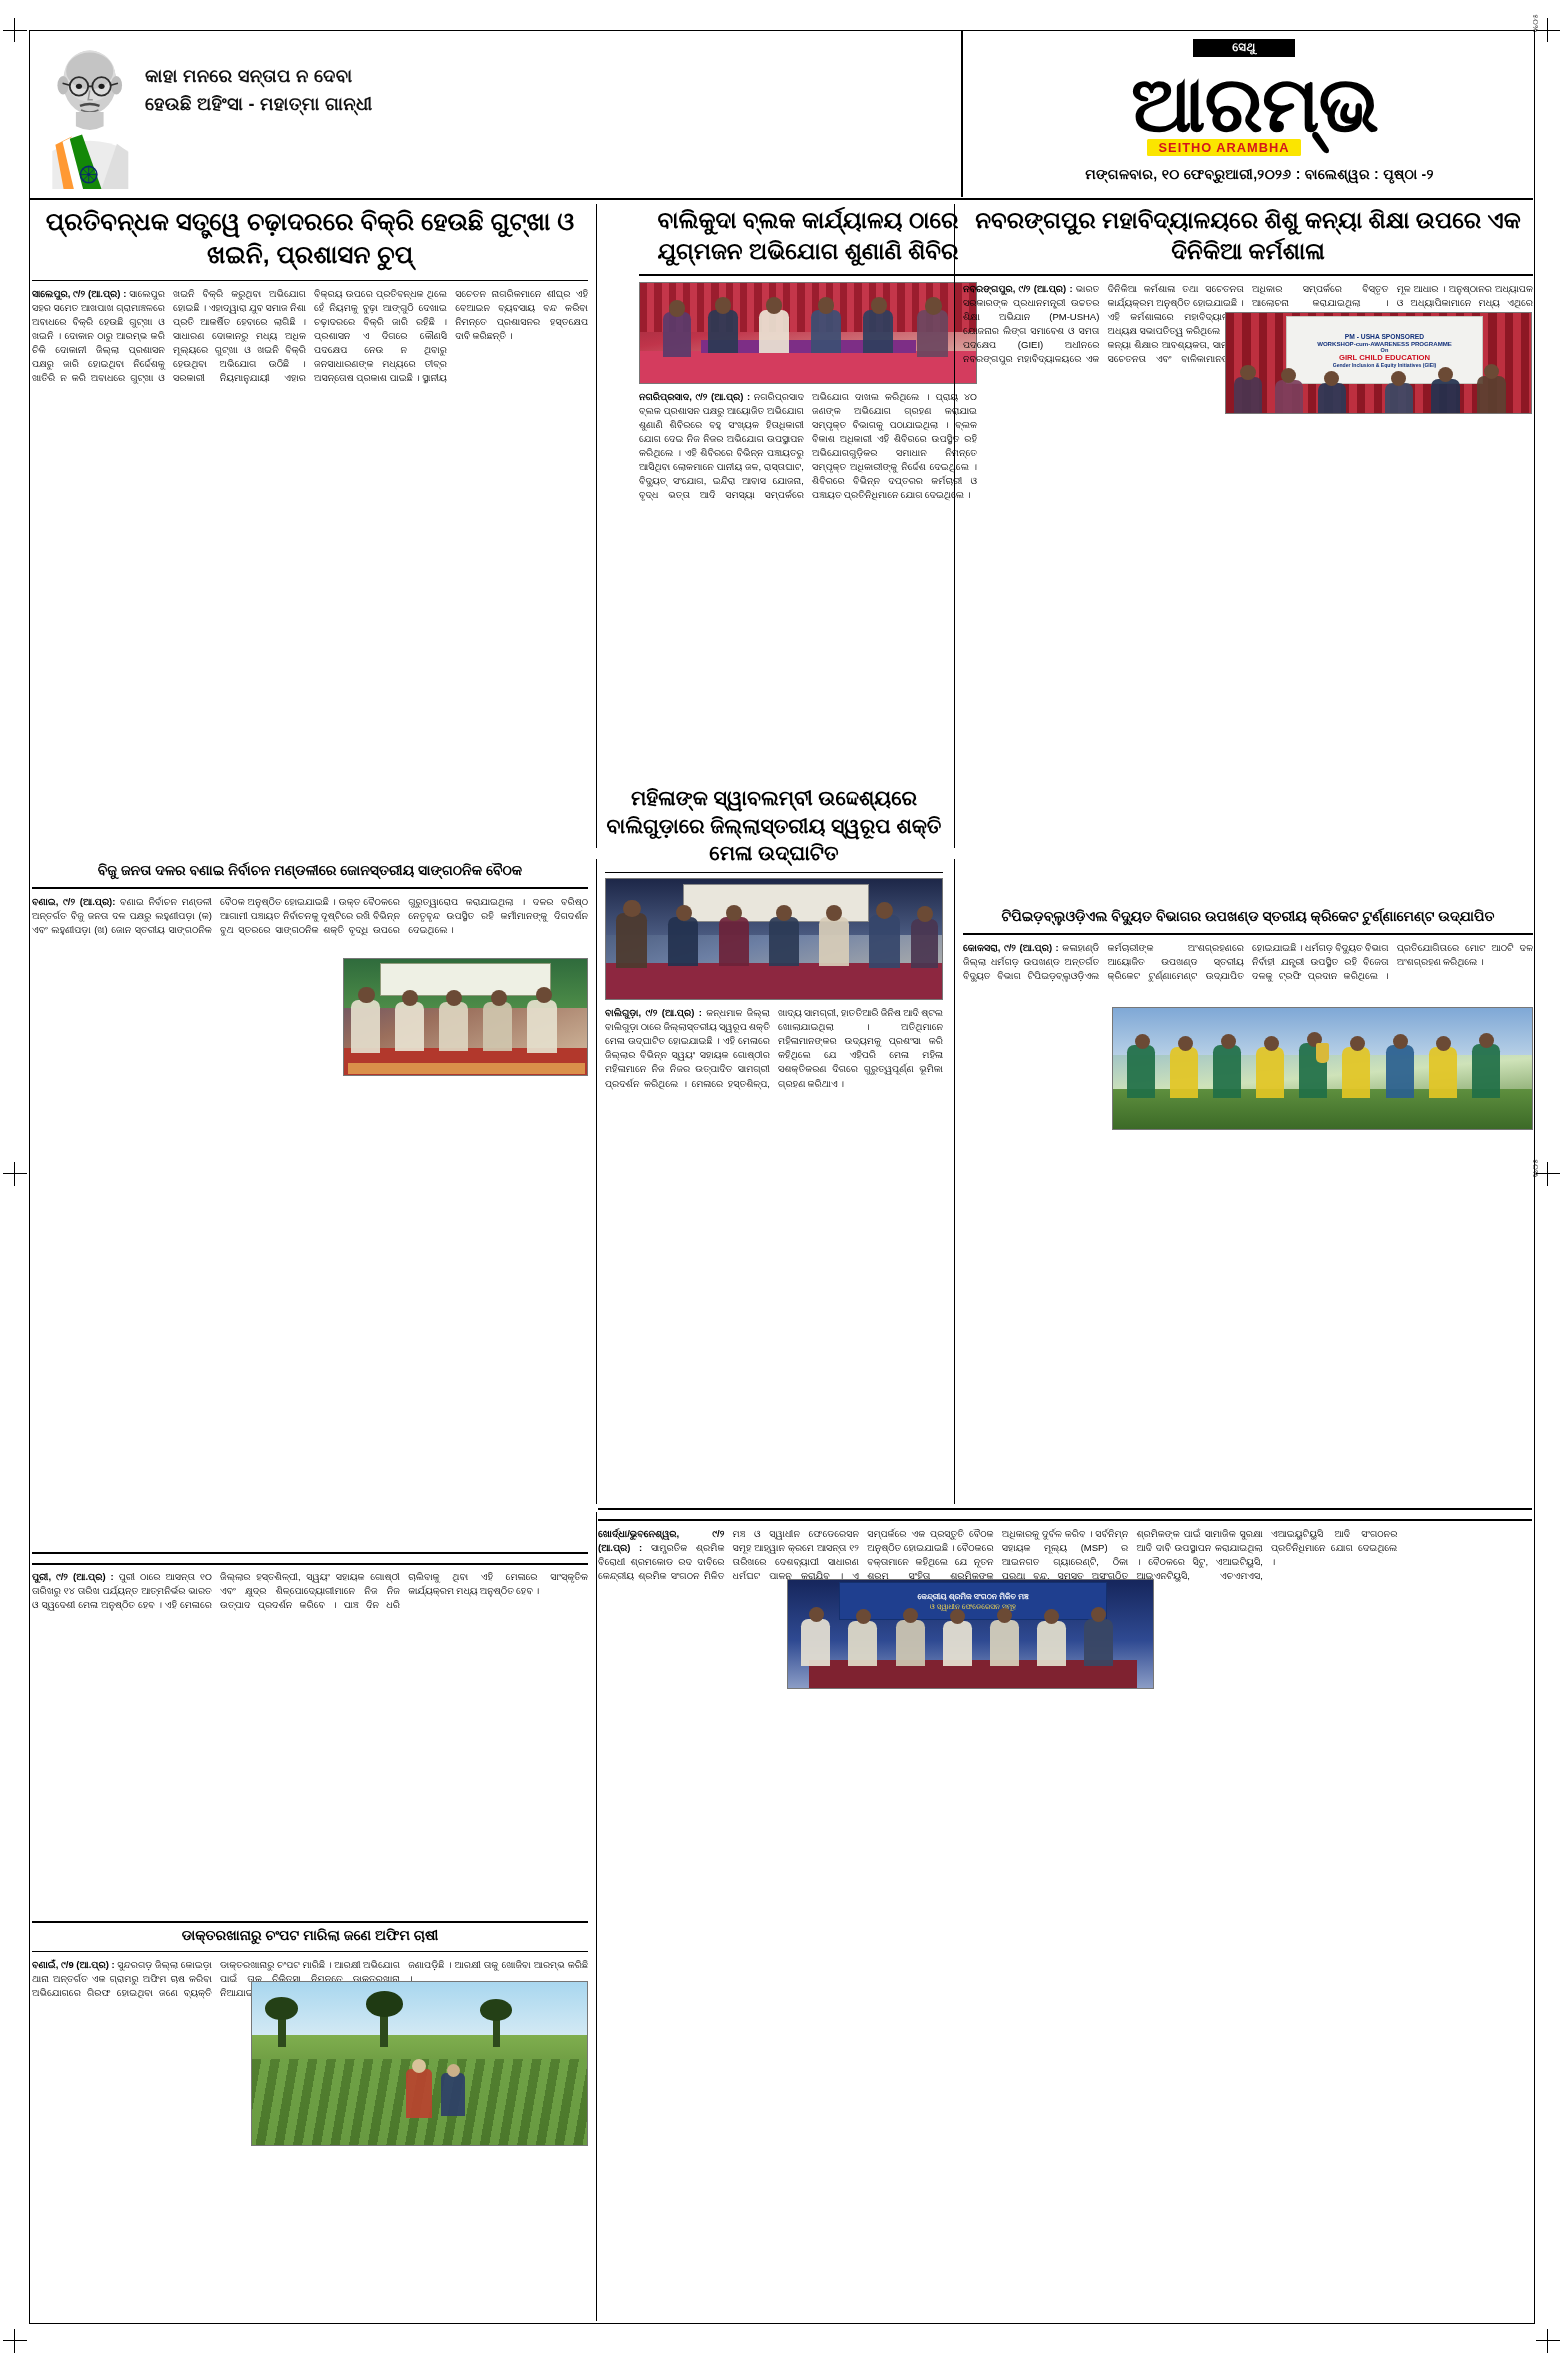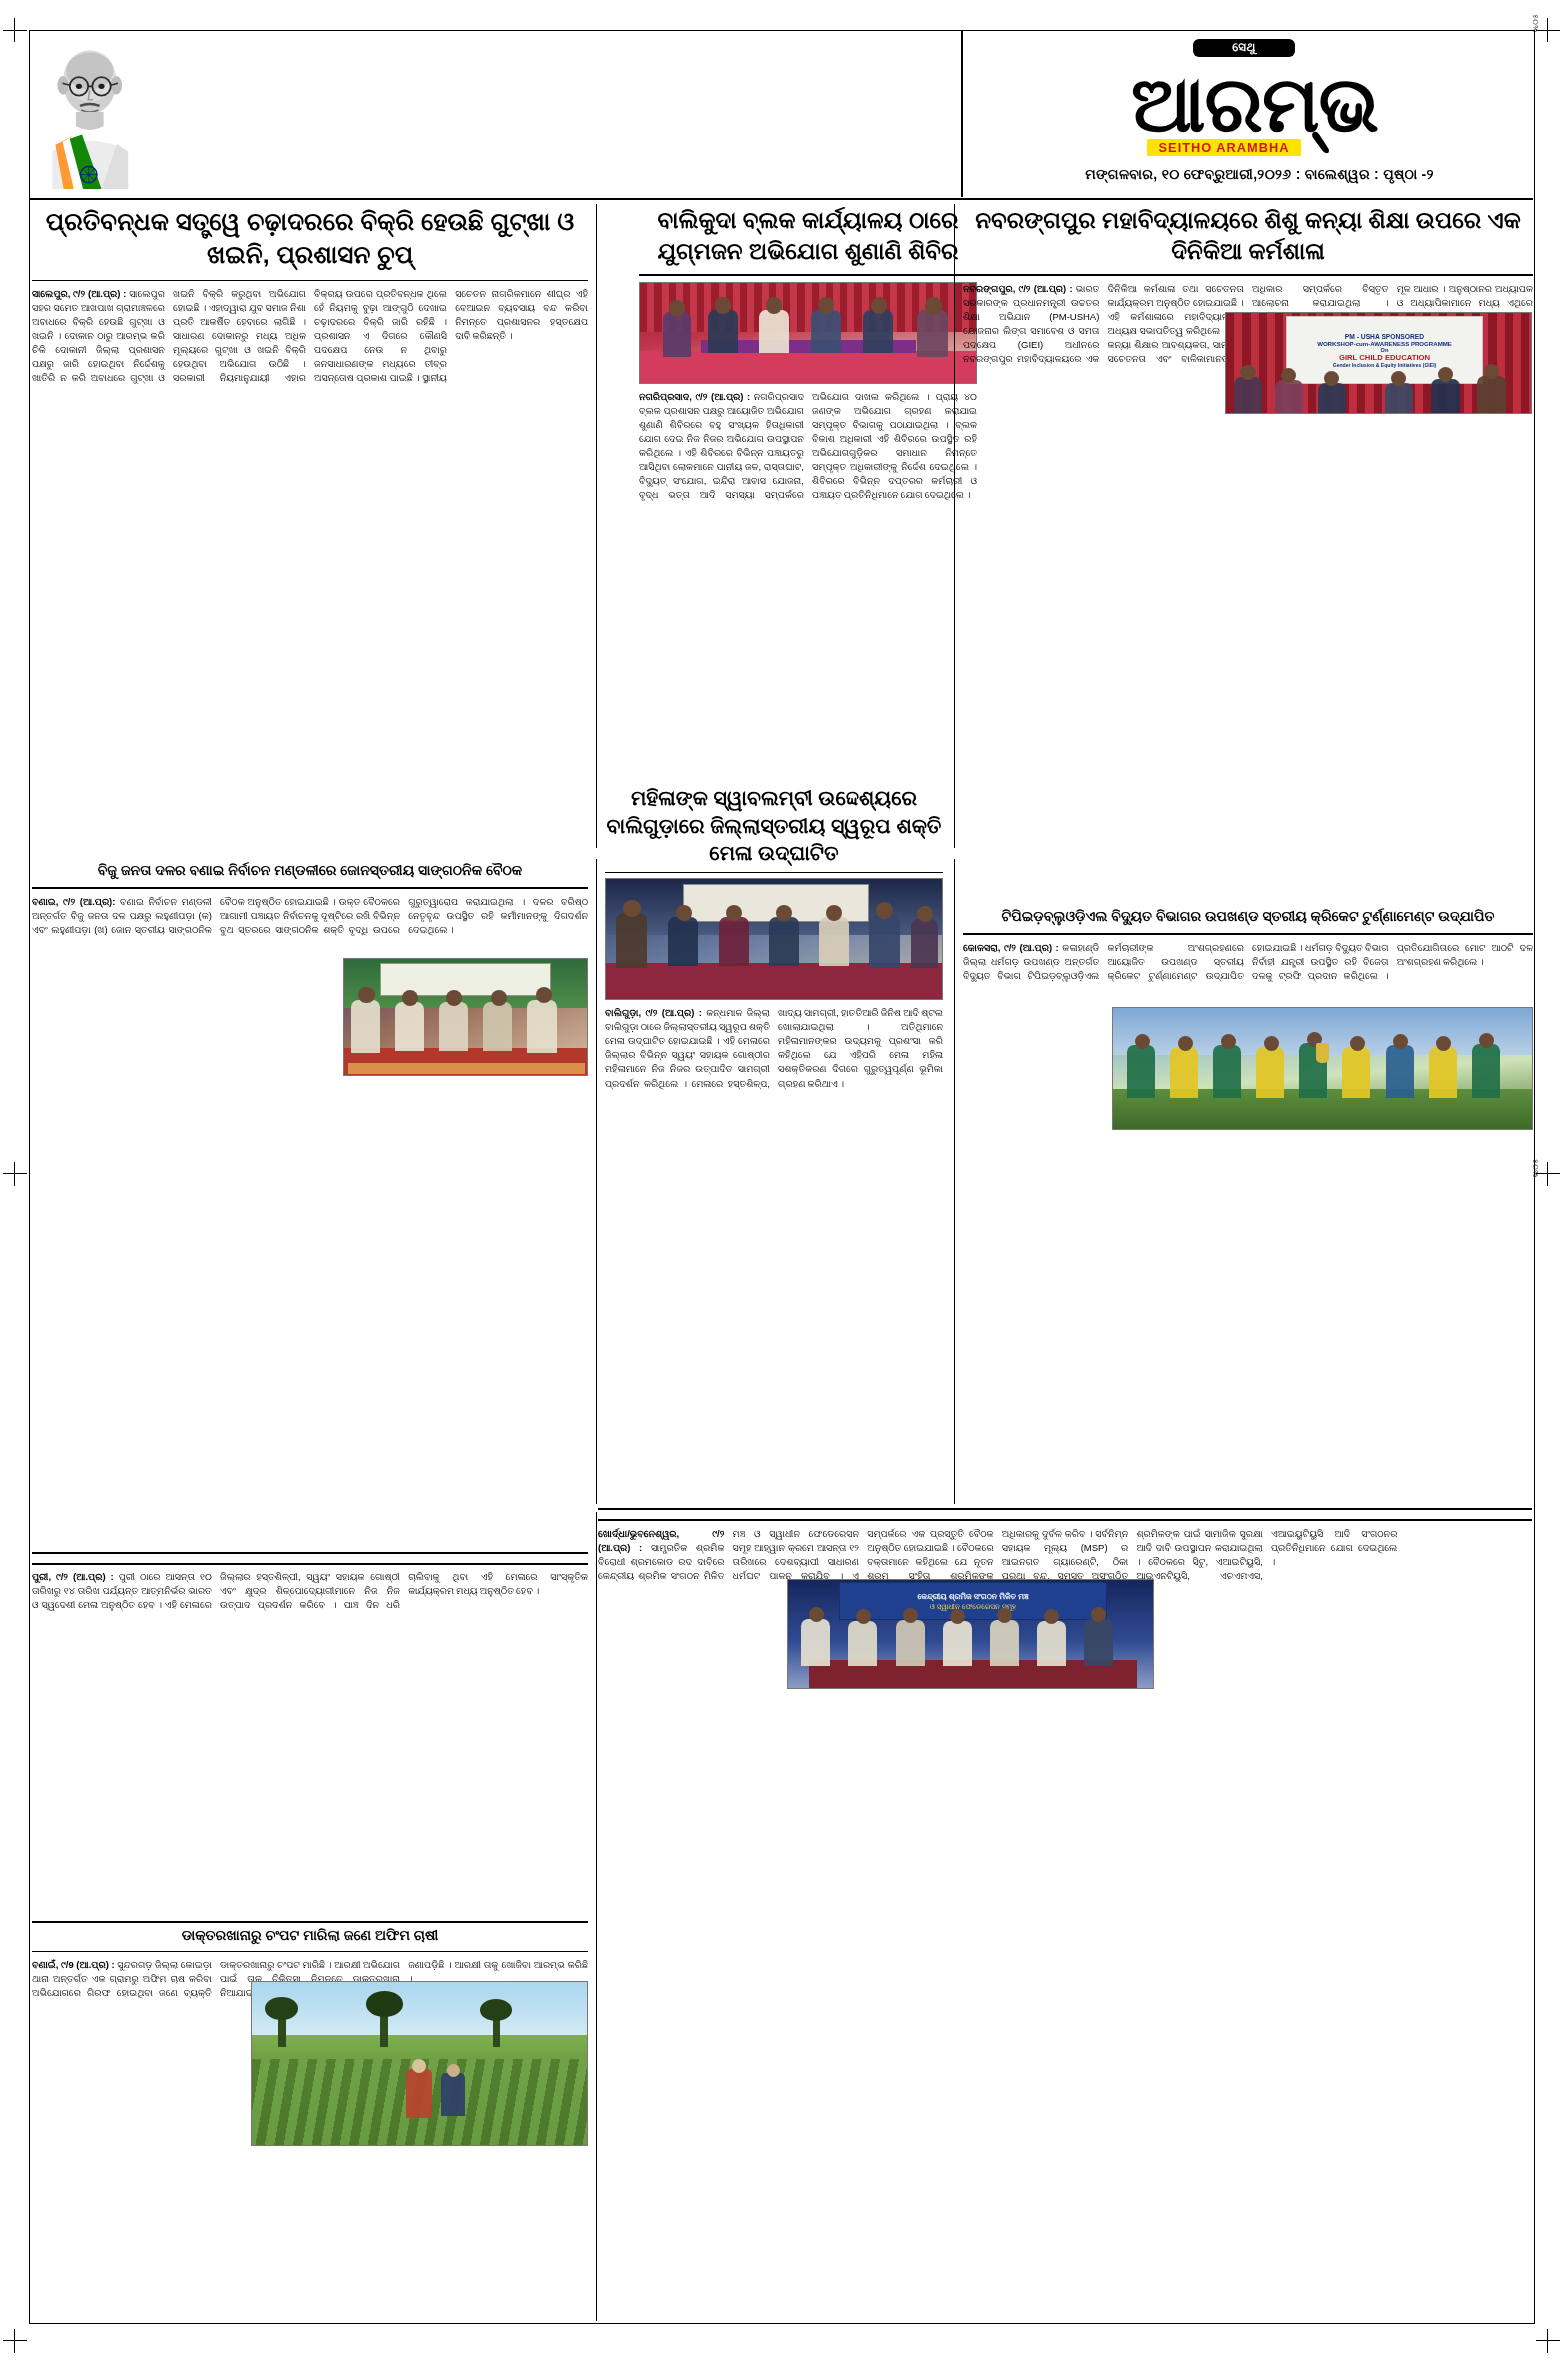--- a/index.html
+++ b/index.html
@@ -30,21 +30,21 @@
 
   
   .masthead{position:absolute;left:30px;top:31px;width:1503px;height:164px;}
   .gandhi-wrap{position:absolute;left:10.2px;top:4.1px;width:100px;height:154px;}
   .gandhi{position:absolute;left:0;top:0;width:100px;height:154px;}
   .quote{position:absolute;left:115px;top:32px;width:287px;}
   .quote div{font-size:18px;line-height:1.55;font-weight:bold;color:#111;letter-spacing:0.3px;}
 
   .brandbox{position:absolute;left:963px;top:3.1px;width:533px;height:160px;}
   .brand-top{position:absolute;left:200px;top:5.1px;width:102px;height:17.4px;background:#000;color:#fff;
-             font-size:11.8px;font-weight:bold;text-align:center;line-height:17.4px;letter-spacing:0.5px;border-radius:6px;}
+             font-size:11.8px;font-weight:bold;text-align:center;line-height:17.4px;letter-spacing:0.5px;}
   .brand-main{position:absolute;left:138px;top:32px;width:241px;text-align:center;
               font-size:77px;font-weight:bold;line-height:1.0;letter-spacing:-1px;color:#000;}
   .brand-sub{position:absolute;left:154px;top:105px;width:154px;height:17.4px;background:#fbe500;
              color:#d5161b;font-size:12.8px;font-weight:bold;text-align:center;line-height:17.4px;
              letter-spacing:1px;border-radius:1.5px;}
   .brand-date{position:absolute;left:0;top:132px;width:533px;text-align:center;
               font-size:14px;font-weight:bold;color:#000;letter-spacing:0.3px;}
   .masthead-rule{position:absolute;left:30px;top:198px;width:1503px;height:2px;background:#000;}
   .masthead-vrule{position:absolute;left:961px;top:31px;width:1.5px;height:166px;background:#000;}
 
@@ -139,20 +139,24 @@
         <circle cx="95" cy="272" r="3" fill="#0a2a6b"></circle>
         <g stroke="#0a2a6b" stroke-width="1.6">
           <line x1="95" y1="256" x2="95" y2="288"></line>
             <line x1="79" y1="272" x2="111" y2="272"></line>
           <line x1="84" y1="261" x2="106" y2="283"></line>
             <line x1="106" y1="261" x2="84" y2="283"></line>
         </g>
 
         <path d="M120 300 L150 212 L172 228 L172 300 Z" fill="#dedede"></path>
       </svg>
+    </div>
+    <div class="quote">
+      <div>କାହା ମନରେ ସନ୍ତାପ ନ ଦେବା</div>
+      <div>ହେଉଛି ଅହିଂସା - ମହାତ୍ମା ଗାନ୍ଧୀ</div>
     </div>
 
     <div class="brandbox">
       <div class="brand-top">ସେଥୁ</div>
       <div class="brand-main">ଆରମ୍ଭ</div>
       <div class="brand-sub">SEITHO ARAMBHA</div>
       <div class="brand-date">ମଙ୍ଗଳବାର, ୧୦ ଫେବ୍ରୁଆରୀ,୨୦୨୬ : ବାଲେଶ୍ୱର : ପୃଷ୍ଠା -୨</div>
     </div>
   </div>
   <div class="masthead-vrule"></div>

